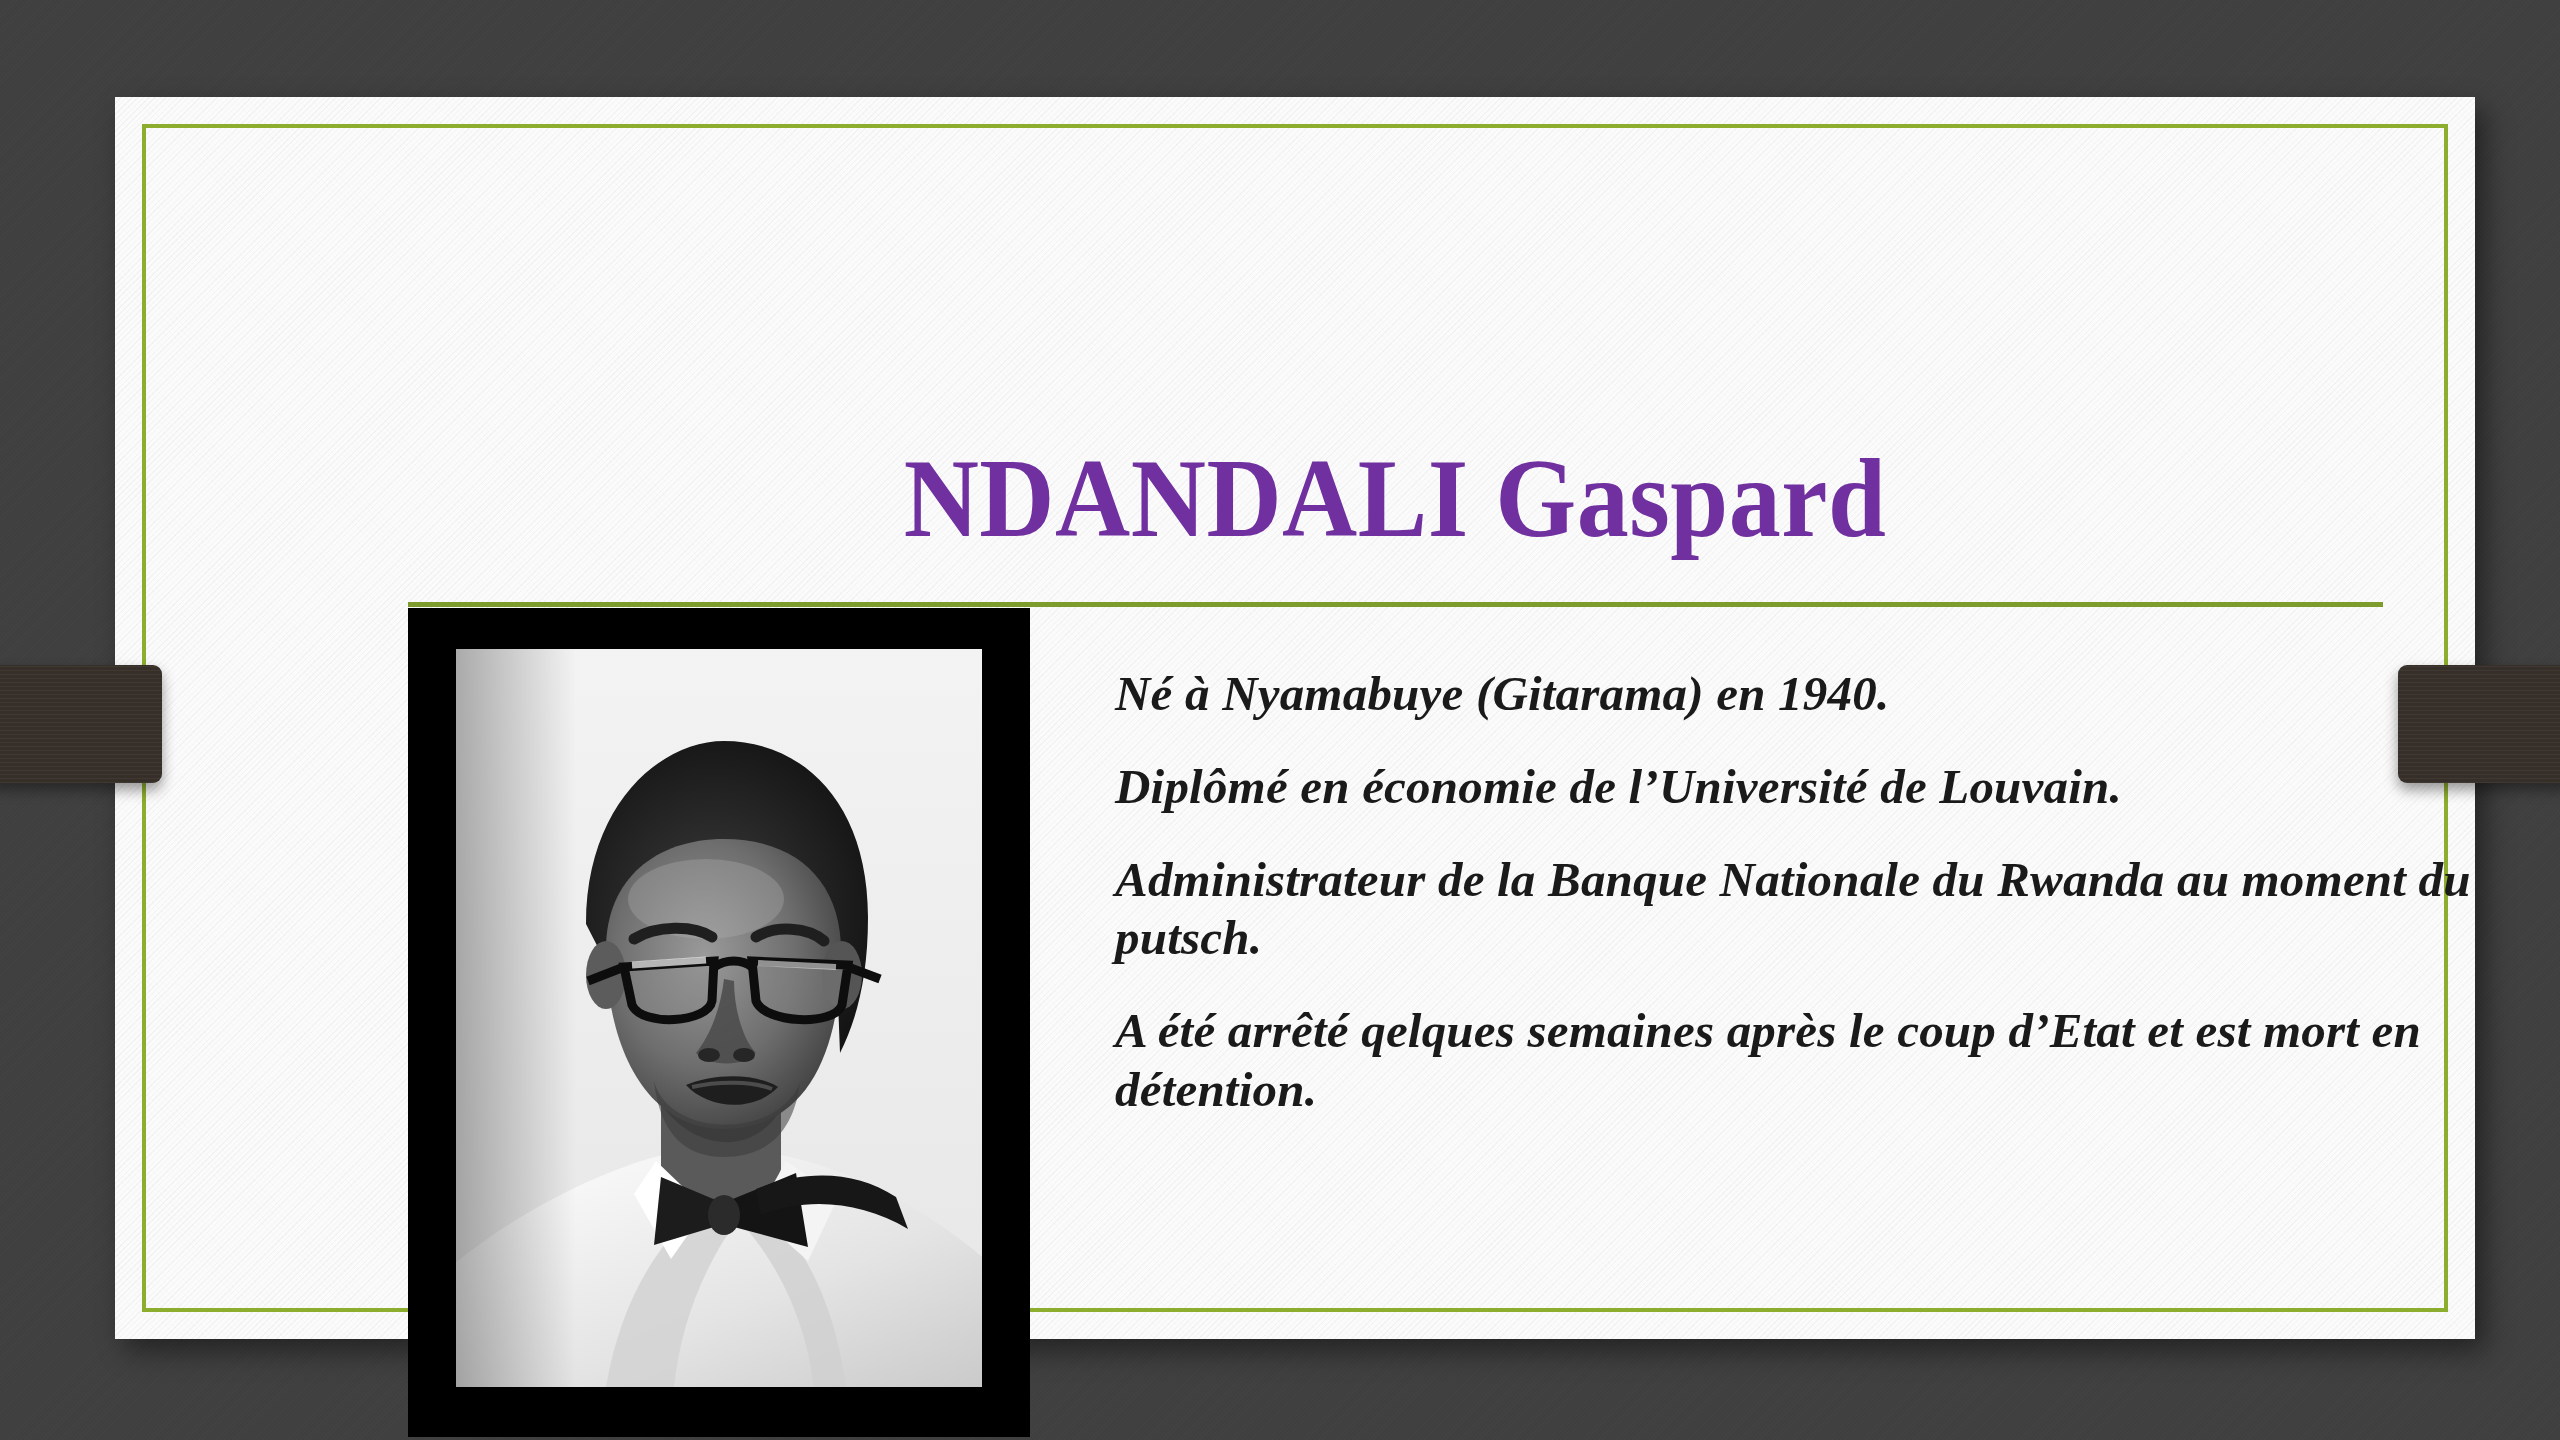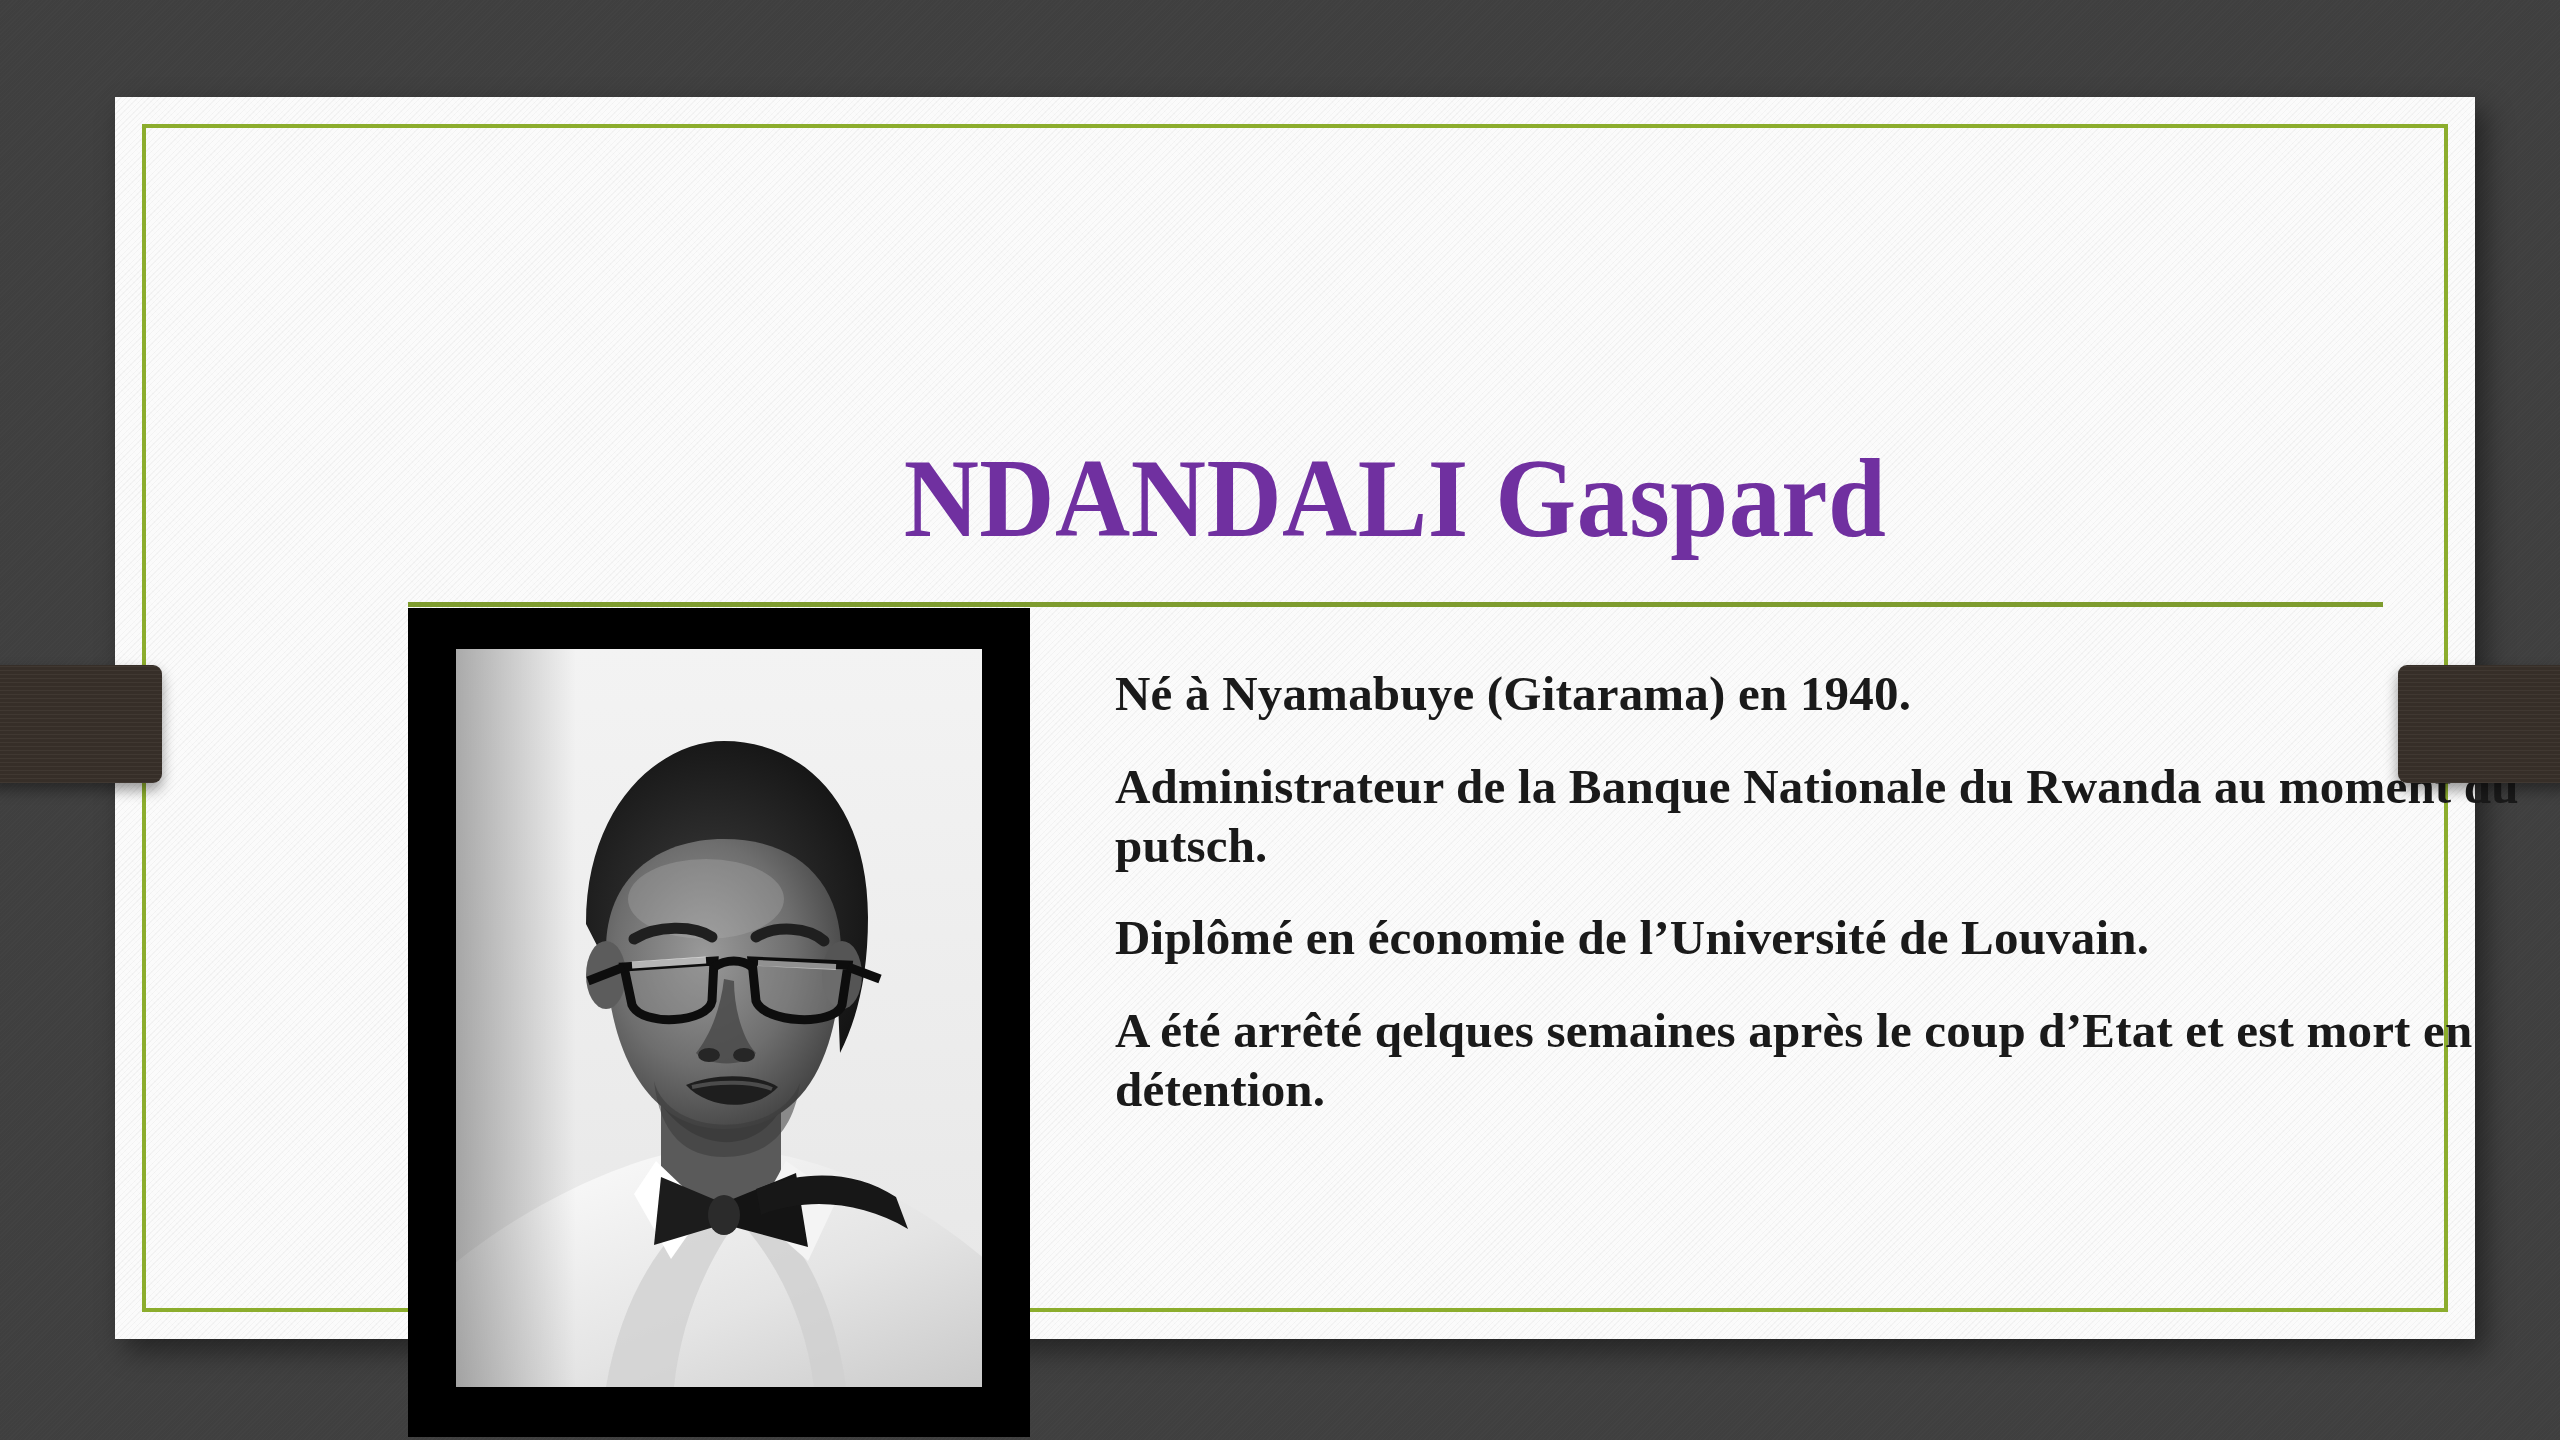--- a/index.html
+++ b/index.html
@@ -143,20 +143,21 @@
   }
 
   
   #body-text {
     position: absolute;
     left: 1000px;
     top: 568px;
     width: 1420px;
     color: #1a1a1a;
     font-family: "Liberation Serif", serif;
+    font-style: italic;
     font-weight: bold;
     font-size: 49px;
     line-height: 1.20;
     letter-spacing: 0.2px;
   }
   #body-text .bullet-line {
     margin: 0 0 34px 0;
   }
   #body-text .bullet-line:last-child { margin-bottom: 0; }
 </style>
@@ -262,22 +263,22 @@
                      C 230 508 204 486 198 432 Z" fill="#3a3a3a" opacity="0.55"></path>
 
             <rect x="0" y="0" width="120" height="738" fill="url(#shadowGrad)"></rect>
           </svg>
         </div>
       </div>
     </div>
 
     <div id="body-text">
       <p class="bullet-line">Né à Nyamabuye (Gitarama) en 1940.</p>
+      <p class="bullet-line">Diplômé en économie de  l’Université de Louvain.</p>
       <p class="bullet-line">Administrateur de  la Banque Nationale du Rwanda au moment du putsch.</p>
-      <p class="bullet-line">Diplômé en économie de  l’Université de Louvain.</p>
       <p class="bullet-line">A été arrêté qelques semaines après le coup d’Etat et est mort en détention.</p>
     </div>
 
   </div>
 
   <div class="side-band" id="side-band-left"></div>
   <div class="side-band" id="side-band-right"></div>
 
 </div>
 

